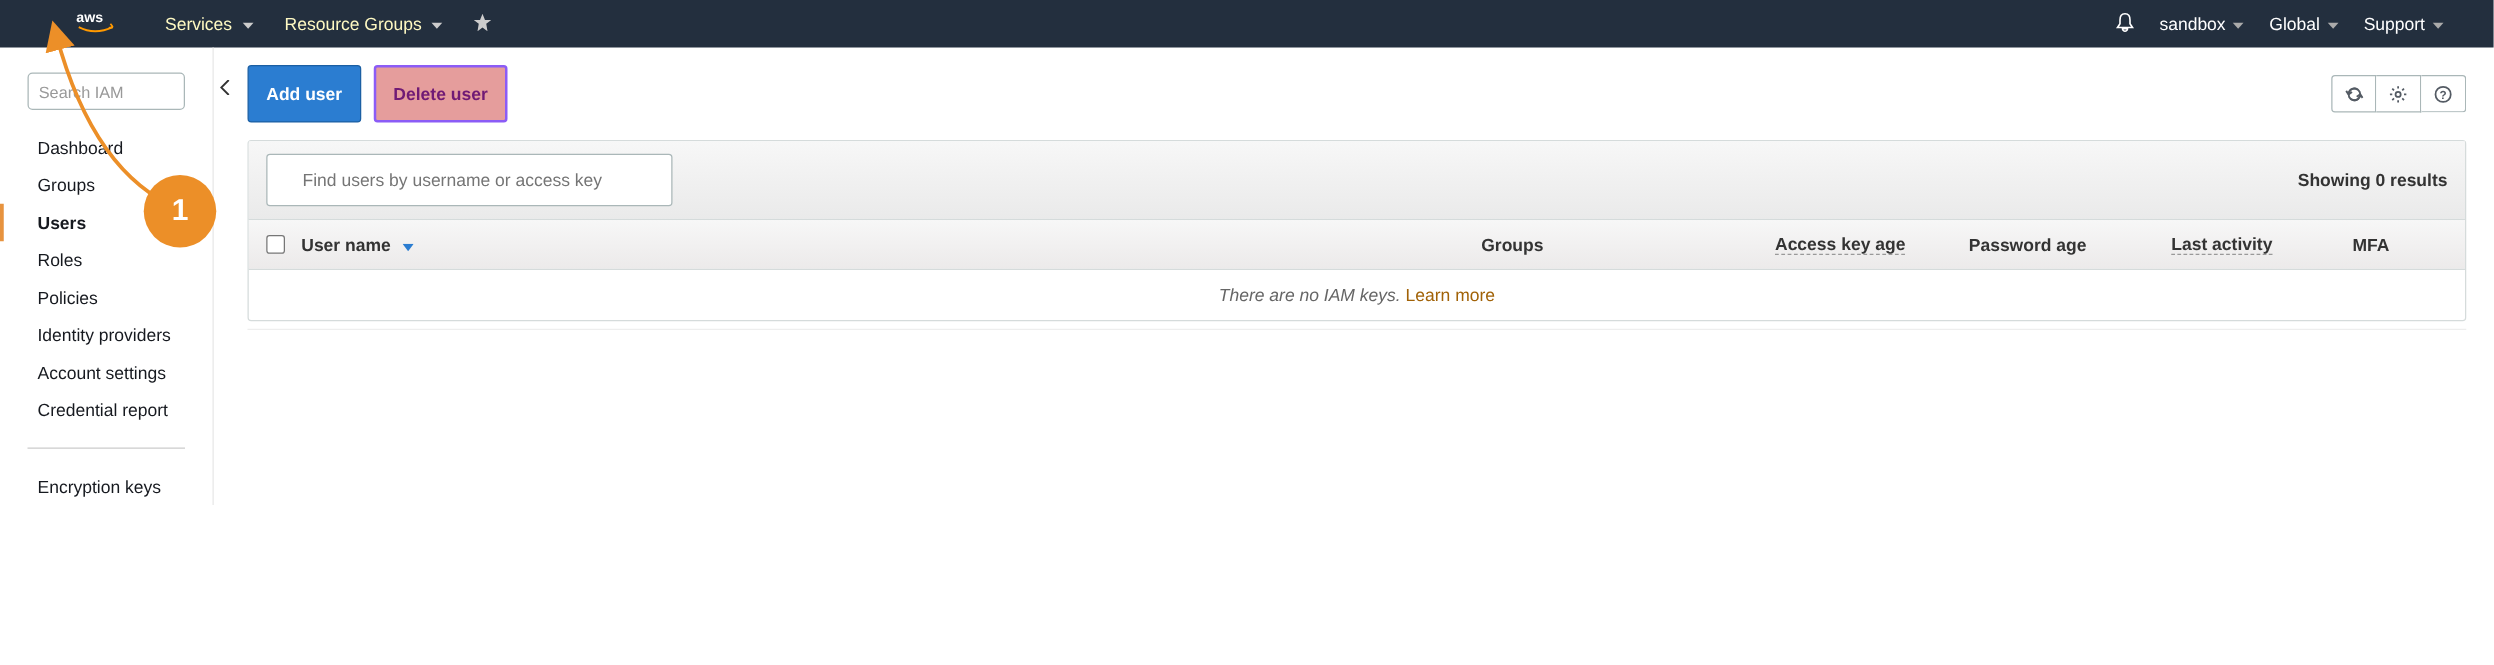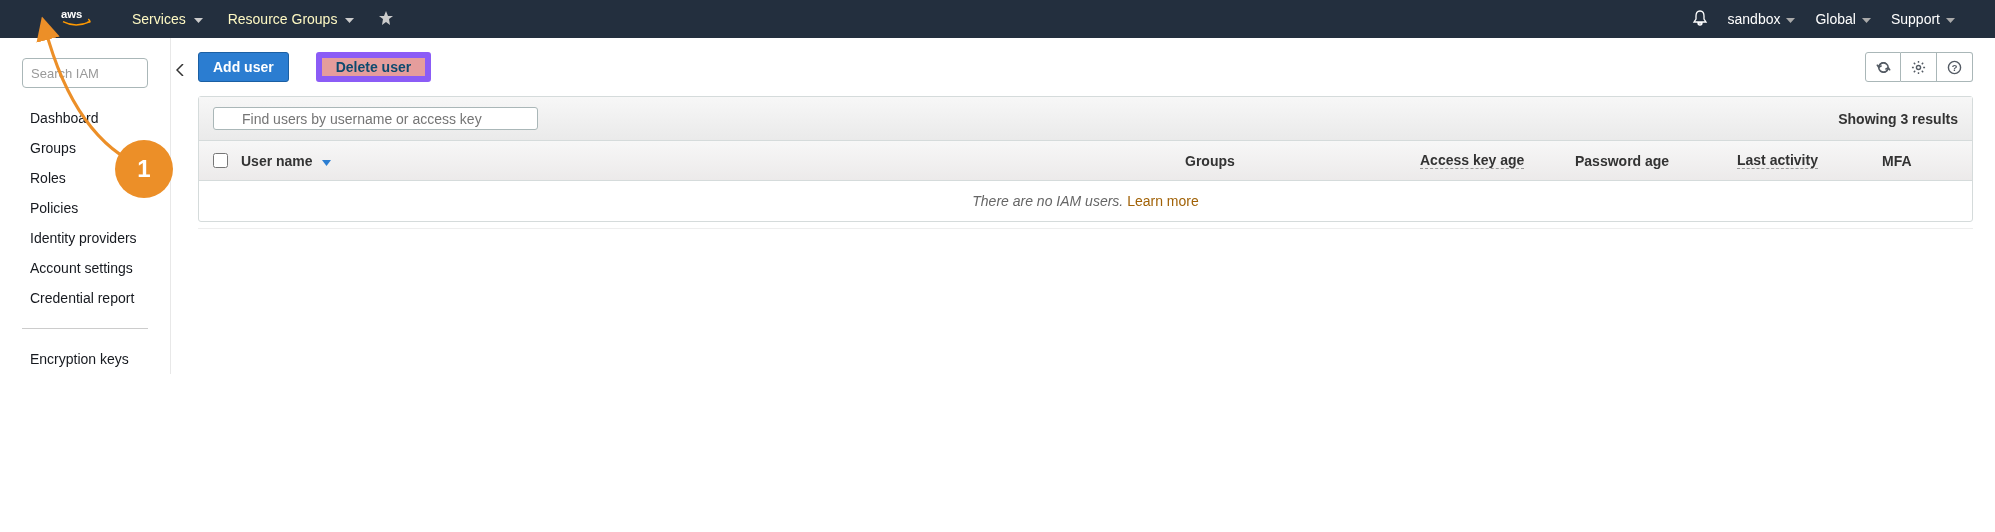--- a/index.html
+++ b/index.html
@@ -27,33 +27,33 @@
     .sidebar li { padding: 7px 10px 7px 30px; font-size: 14px; color: #16191f; cursor: pointer; }
     .sidebar li.active { font-weight: 700; border-left: 3px solid #e7933f; padding-left: 27px; }
     .sidebar .divider { height: 1px; background: #ccc; margin: 15px 22px; }
 
     
     .collapse-handle { width: 18px; flex-shrink: 0; display: flex; align-items: flex-start; justify-content: center; padding-top: 26px; border-left: 1px solid #e8e8e8; cursor: pointer; }
 
     
     .main { flex: 1; padding: 14px 22px 0 10px; }
     .action-bar { display: flex; align-items: center; margin-bottom: 14px; position: relative; }
-    .btn { height: 30px; padding: 0 14px; border-radius: 3px; font-size: 14px; font-weight: 700; cursor: pointer; border: 1px solid transparent; }
+    .btn { height: 46px; padding: 0 14px; border-radius: 3px; font-size: 14px; font-weight: 700; cursor: pointer; border: 1px solid transparent; }
     .btn-primary { background: #2b7dd1; color: #fff; border: 1px solid #1b5fa3; }
-    .btn-danger { background: #e59d9c; color: #0c4a6e; border: 6px solid #8b5cf6; margin-left: 27px; }
+    .btn-danger { background: #e59d9c; color: #701a75; border: 2px solid #8b5cf6; margin-left: 10px; }
     .action-bar .right-tools { margin-left: auto; display: flex; gap: 0; }
     .tool-btn { width: 36px; height: 30px; border: 1px solid #aab7b8; background: #fff; display: flex; align-items: center; justify-content: center; cursor: pointer; }
     .tool-btn:first-child { border-top-left-radius: 3px; border-bottom-left-radius: 3px; }
     .tool-btn:last-child { border-top-right-radius: 3px; border-bottom-right-radius: 3px; }
     .tool-btn + .tool-btn { border-left: none; }
 
     
     .panel { border: 1px solid #d5dbdb; border-radius: 3px; overflow: visible; }
     .panel-filter { background: linear-gradient(#f7f7f7, #eaeaea); padding: 10px 14px; display: flex; align-items: center; border-bottom: 1px solid #d5dbdb; }
-    .filter-input { width: 325px; height: 23px; border: 1px solid #aab7b8; border-radius: 3px; padding: 0 8px 0 28px; font-size: 14px; position: relative; background: #fff; }
+    .filter-input { width: 325px; height: 42px; border: 1px solid #aab7b8; border-radius: 3px; padding: 0 8px 0 28px; font-size: 14px; position: relative; background: #fff; }
     .filter-wrap { position: relative; }
     .filter-wrap .mag-icon { position: absolute; left: 8px; top: 50%; transform: translateY(-50%); color: #666; }
     .results-text { margin-left: auto; font-size: 14px; font-weight: 700; color: #333; }
 
     
     .table-head { background: linear-gradient(#f7f7f7, #eceaea); display: flex; align-items: center; height: 40px; border-bottom: 1px solid #d5dbdb; }
     .col-check { width: 42px; display: flex; align-items: center; justify-content: center; }
     .col-check input { width: 15px; height: 15px; }
     .th { font-size: 14px; font-weight: 700; color: #333; padding-right: 18px; display: flex; align-items: center; }
     .th.underlined span { border-bottom: 1px dashed #999; }
@@ -130,20 +130,21 @@
 
 <div class="layout">
 
   <div class="sidebar">
     <div class="search-wrap">
       <input class="search-input" type="text" placeholder="Search IAM" style="">
     </div>
     <ul>
       <li>Dashboard</li>
       <li>Groups</li>
+      <li class="active">Users</li>
       <li>Roles</li>
       <li>Policies</li>
       <li>Identity providers</li>
       <li>Account settings</li>
       <li>Credential report</li>
     </ul>
     <div class="divider"></div>
     <ul>
       <li>Encryption keys</li>
     </ul>
@@ -185,21 +186,21 @@
       <div class="panel-filter">
         <div class="filter-wrap">
           <span class="mag-icon">
             <svg width="14" height="14" viewBox="0 0 16 16">
                 <circle cx="6.5" cy="6.5" r="4.5" stroke="#666" stroke-width="1.6" fill="none"></circle>
                 <line x1="10" y1="10" x2="14" y2="14" stroke="#666" stroke-width="1.6"></line>
               </svg>
           </span>
           <input class="filter-input" type="text" placeholder="Find users by username or access key" style="">
         </div>
-        <span class="results-text">Showing 3 results</span>
+        <span class="results-text">Showing 0 results</span>
       </div>
 
       <div class="table-head">
         <div class="col-check">
           <input type="checkbox" style="">
         </div>
         <div class="th col-username">
           <span>User name</span>
           <span class="sort-caret"><svg width="9" height="6">
                 <path d="M0 0 L4.5 6 L9 0 Z" fill="#2b7dd1"></path>
@@ -216,21 +217,21 @@
         </div>
         <div class="th col-lastactivity underlined">
           <span>Last activity</span>
         </div>
         <div class="th col-mfa">
           <span>MFA</span>
         </div>
       </div>
 
       <div class="empty-row">
-        <span>There are no IAM users. </span><a href="#">Learn more</a>
+        <span>There are no IAM keys. </span><a href="#">Learn more</a>
       </div>
     </div>
     <div class="shadow-line"></div>
 
     <svg class="annotation-arrow" style="left:35px; top:10px;" width="120" height="170">
       <defs>
         <marker id="arrowhead" markerWidth="8" markerHeight="8" refX="4" refY="4" orient="auto">
           <path d="M0 0 L8 4 L0 8 Z" fill="#ec8f28"></path>
         </marker>
       </defs>

